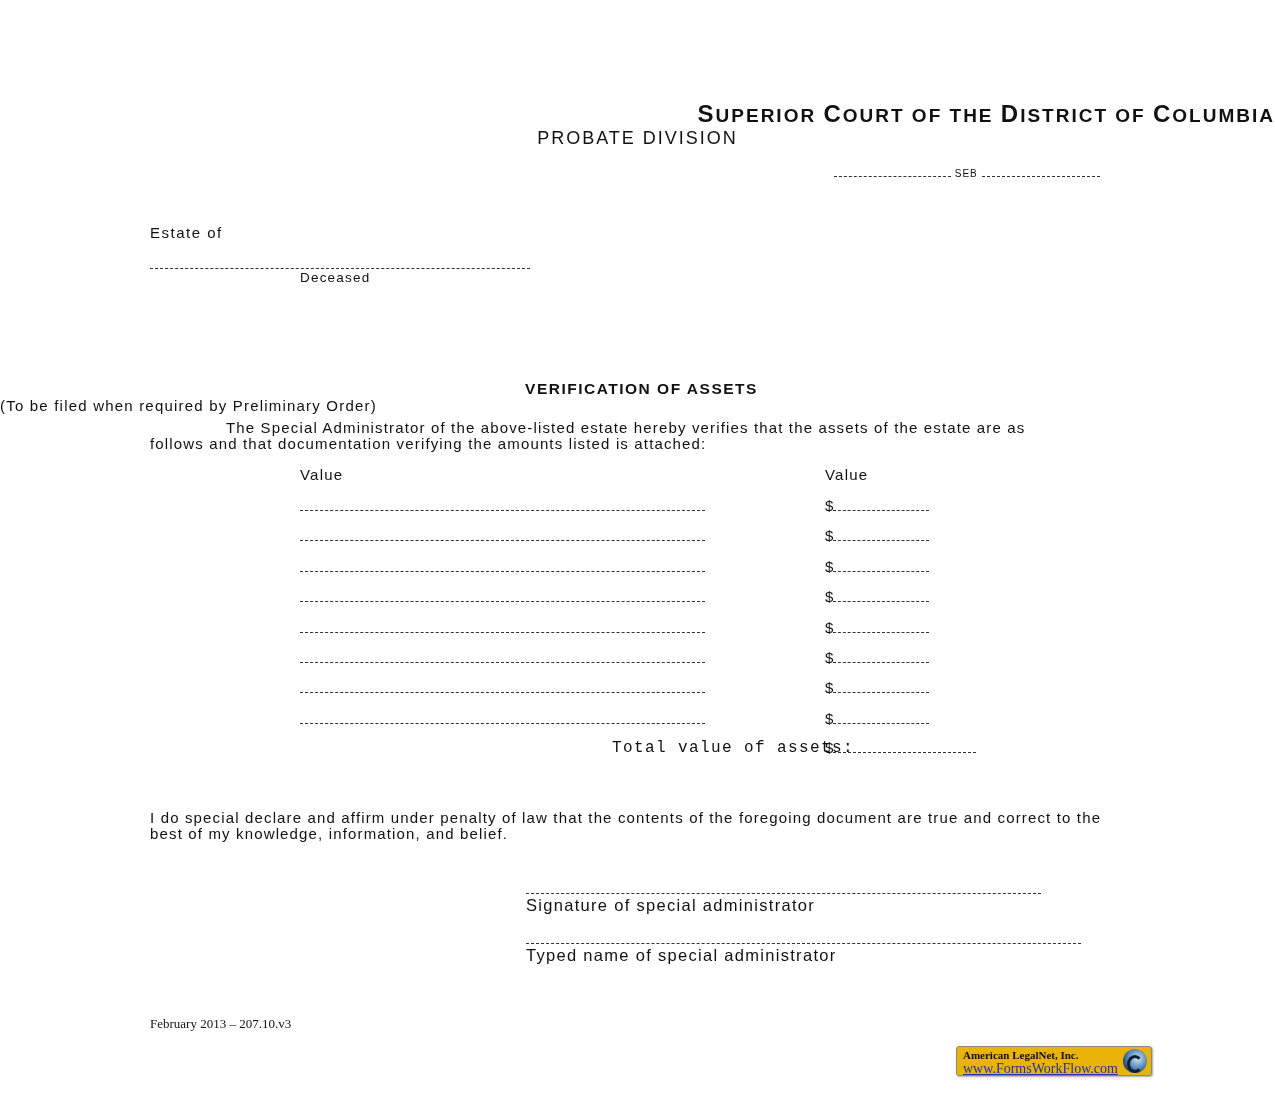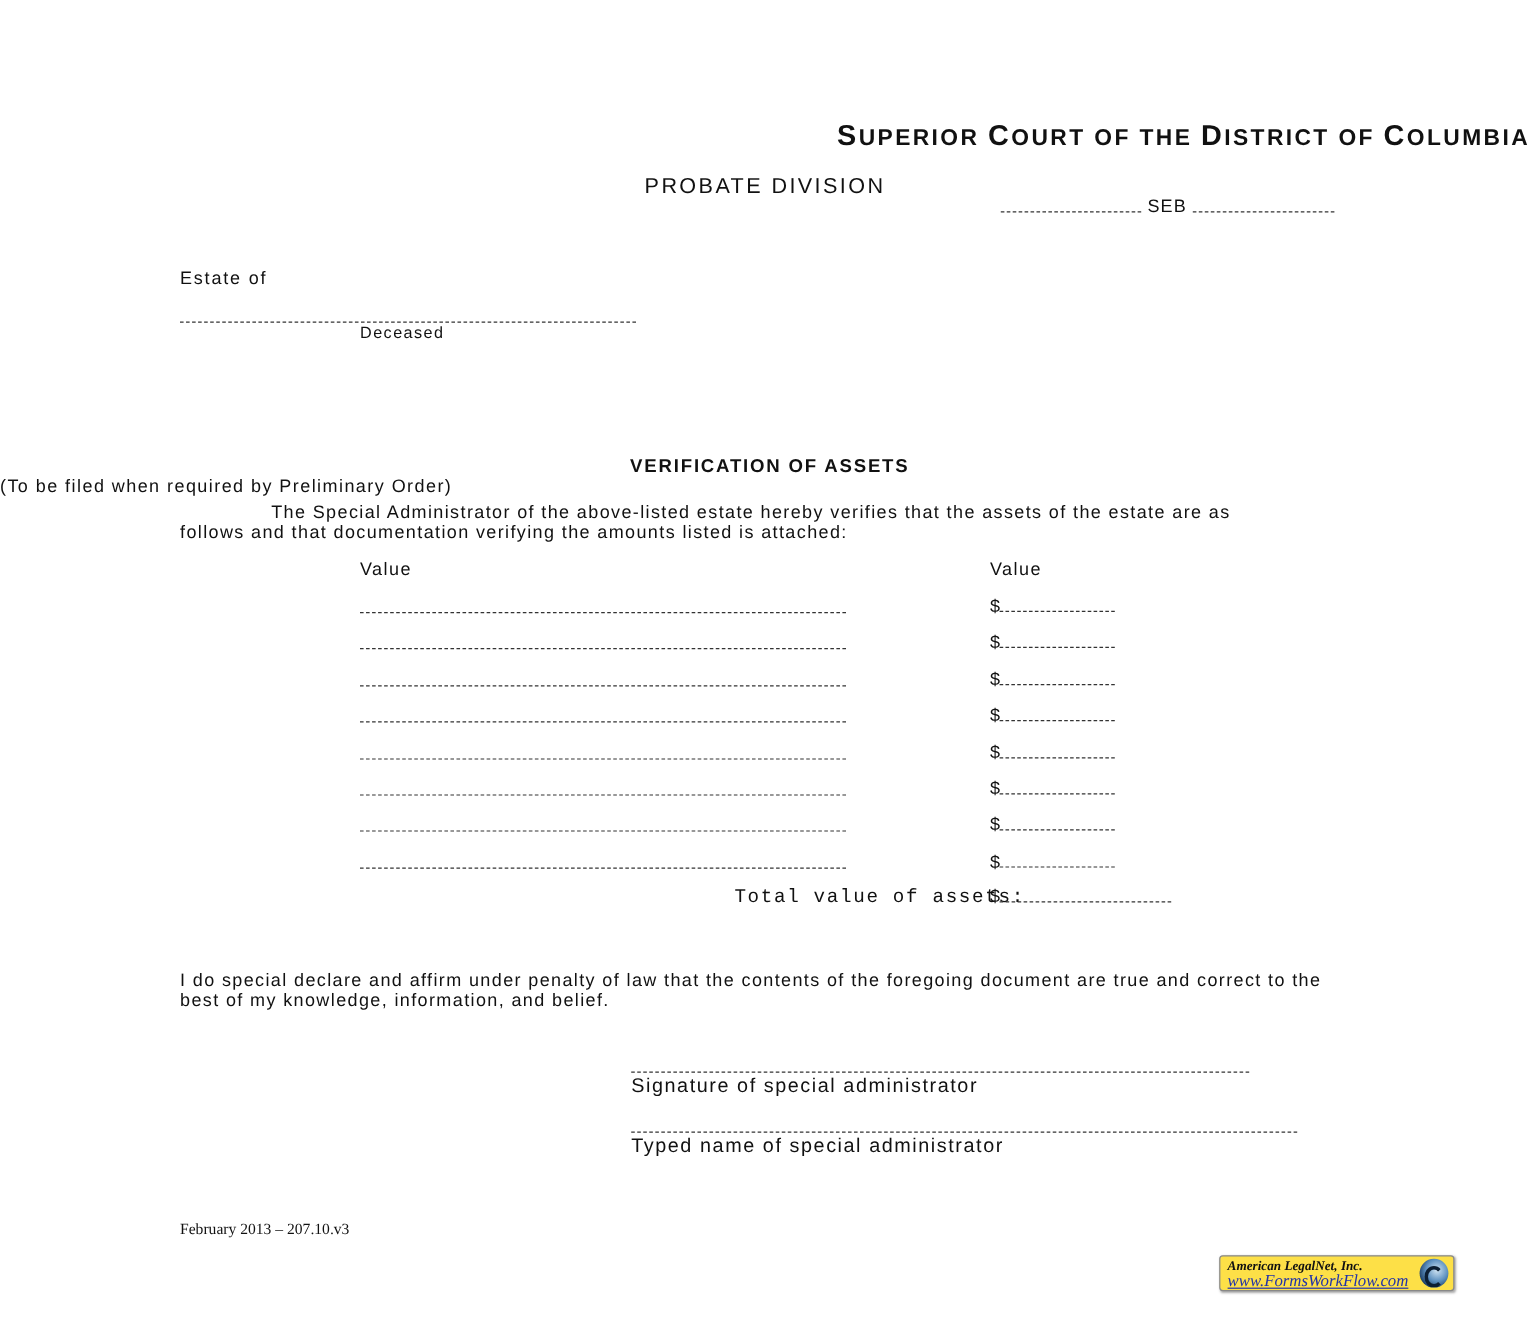--- a/index.html
+++ b/index.html
@@ -1,42 +1,42 @@
 <!DOCTYPE html>
 <html><head>
   <meta charset="utf-8">
   <style>
     html, body { margin: 0; padding: 0; background: #ffffff; }
     body { width: 1275px; height: 1100px; position: relative; overflow: hidden; color: #111; font-family: "Liberation Sans", sans-serif; }
     .abs { position: absolute; white-space: nowrap; }
     .title { top: 100px; left: 0; width: 1275px; text-align: right; font-size: 24px; font-weight: bold; letter-spacing: 2px; }
     .title .sm { font-size: 19px; }
-    .subtitle { top: 128px; left: 0; width: 1275px; text-align: center; font-size: 18px; letter-spacing: 2px; margin-top: 17px; }
-    .seb { top: 164px; left: 834px; font-size: 15px; letter-spacing: 1px; text-align: center; }
+    .subtitle { top: 128px; left: 0; width: 1275px; text-align: center; font-size: 18px; letter-spacing: 2px; }
+    .seb { top: 164px; left: 834px; font-size: 10px; letter-spacing: 1px; text-align: center; }
     .blank { display: inline-block; border-bottom: 1px dashed #333; height: 12px; vertical-align: baseline; }
     .estate-label { top: 224px; left: 150px; font-size: 15px; letter-spacing: 1.5px; }
     .estate-line { top: 258px; left: 150px; width: 380px; border-bottom: 1px dashed #333; height: 10px; }
     .deceased { top: 270px; left: 300px; font-size: 13.5px; letter-spacing: 1.2px; }
     .section-title { top: 380px; left: 0; width: 1283px; text-align: center; font-size: 15.5px; font-weight: bold; letter-spacing: 1.5px; }
     .section-sub { top: 397px; left: 0; width: 1273px; text-align: left; font-size: 15px; letter-spacing: 1.2px; }
     .para { top: 420px; left: 150px; width: 930px; font-size: 15px; letter-spacing: 1.15px; line-height: 15.5px; white-space: normal; }
     .para .indent { display: inline-block; width: 76px; }
     .col-asset { top: 466px; left: 300px; font-size: 15px; letter-spacing: 1.2px; }
     .col-value { top: 466px; left: 825px; font-size: 15px; letter-spacing: 1.2px; }
     .asset-line { left: 300px; width: 405px; border-bottom: 1px dashed #333; height: 10px; }
     .value-cell { left: 825px; font-size: 15px; }
     .value-cell .blank { width: 96px; }
     .total-label { top: 739px; left: 612px; font-size: 16px; letter-spacing: 1.4px; font-family: Liberation Mono, monospace; }
     .total-value { top: 739px; left: 825px; font-size: 15px; }
     .total-value .blank { width: 143px; }
     .decl { top: 810px; left: 150px; width: 980px; font-size: 15px; letter-spacing: 1.15px; line-height: 15.5px; white-space: normal; }
     .sig-line { left: 526px; border-bottom: 1px dashed #333; height: 10px; }
     .sig-label { left: 526px; font-size: 16.5px; letter-spacing: 1.3px; }
     .footer-date { top: 1016px; left: 150px; font-family: "Liberation Serif", serif; font-size: 13px; }
-    .badge { top: 1046px; left: 1016px; width: 194px; height: 28px; border: 1px solid #888; border-radius: 3px; box-shadow: 1px 1px 2px #aaa; background: #fde047; font-style: italic; }
+    .badge { top: 1046px; left: 956px; width: 194px; height: 28px; border: 1px solid #888; border-radius: 3px; box-shadow: 1px 1px 2px #aaa; background: #eab308; }
     .badge .name { position: absolute; top: 2px; left: 6px; font-family: "Liberation Serif", serif; font-size: 11px; font-weight: bold; }
     .badge .url { position: absolute; top: 14px; left: 6px; font-family: "Liberation Serif", serif; font-size: 14px; color: #2233aa; text-decoration: underline; }
     .badge .logo { position: absolute; top: 2px; right: 4px; width: 24px; height: 24px; border-radius: 50%; background: radial-gradient(circle at 60% 40%, #cfe3f2 0%, #5b8fbf 45%, #1d3f66 75%, #0c1f33 100%); }
     .badge .logo:after { content: ""; position: absolute; top: 6px; left: 4px; width: 10px; height: 12px; border: 3px solid #0c1f33; border-right-color: transparent; border-radius: 50%; }
   </style>
 </head>
 <body>
 
 <div class="abs title">
   <span>S</span><span class="sm">UPERIOR </span><span>C</span><span class="sm">OURT OF THE </span><span>D</span><span class="sm">ISTRICT OF </span><span>C</span><span class="sm">OLUMBIA</span>

